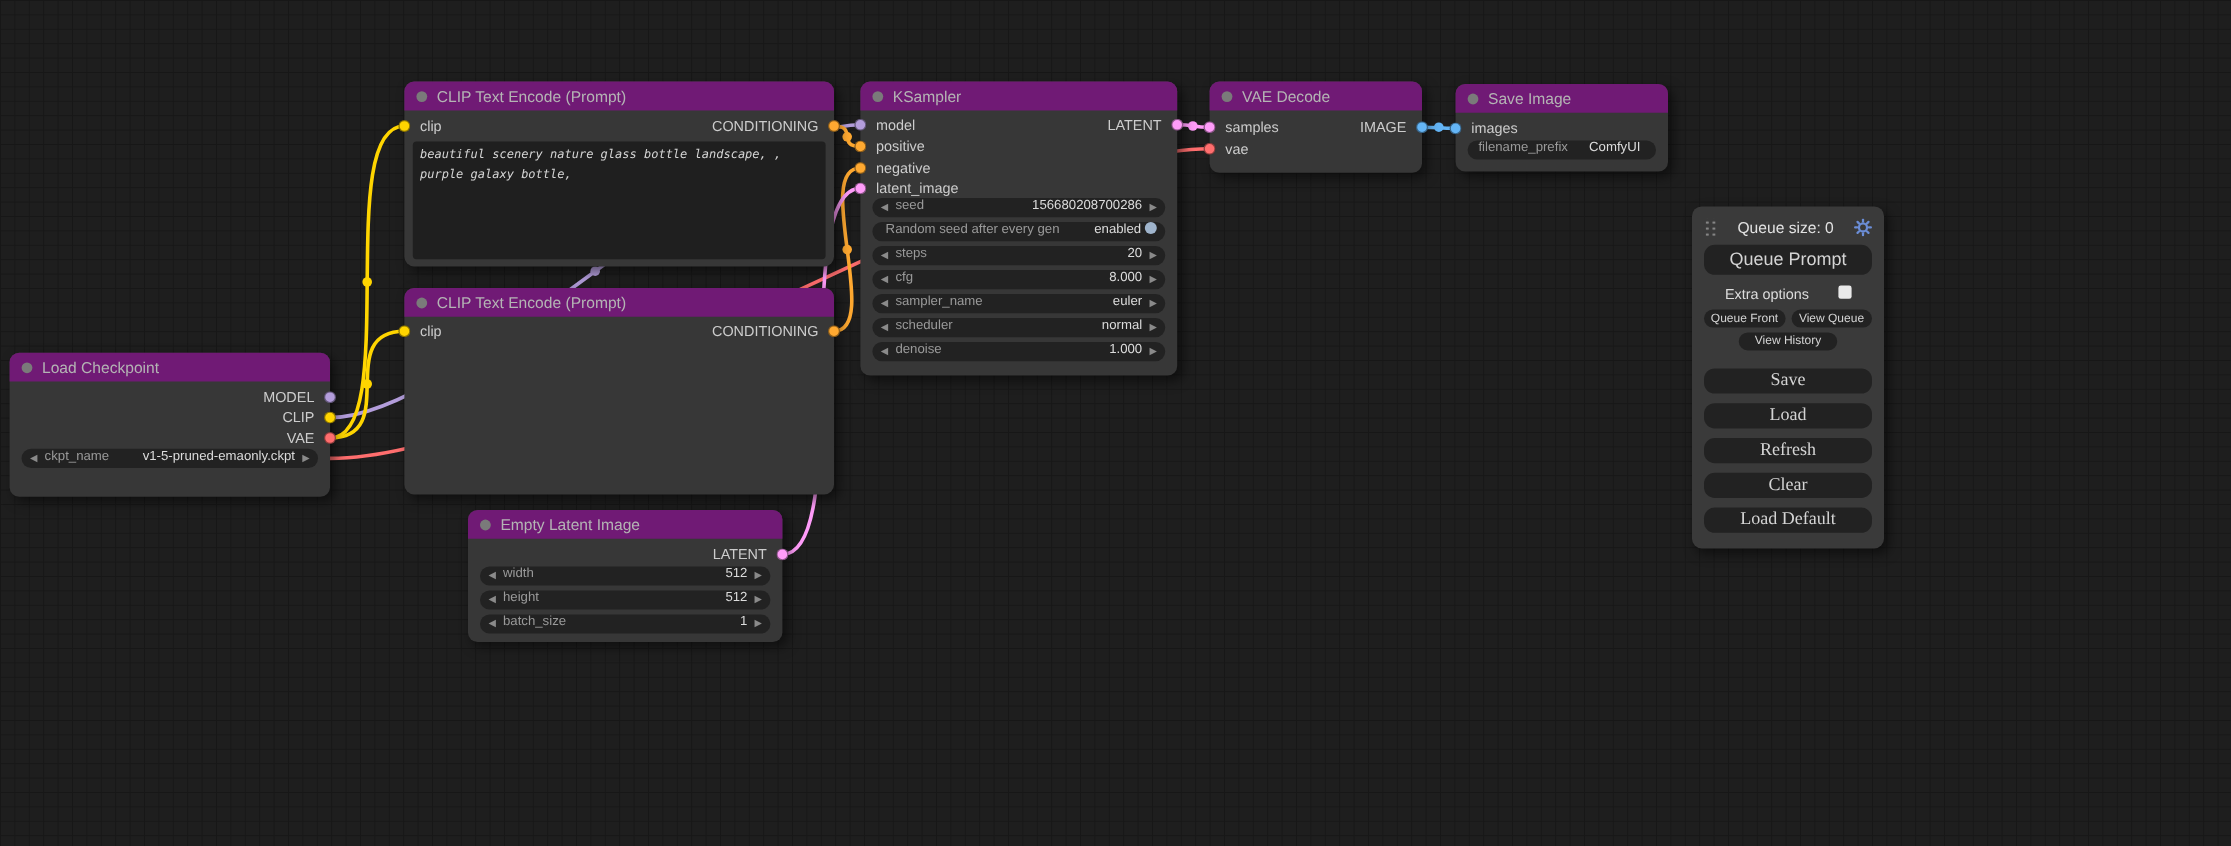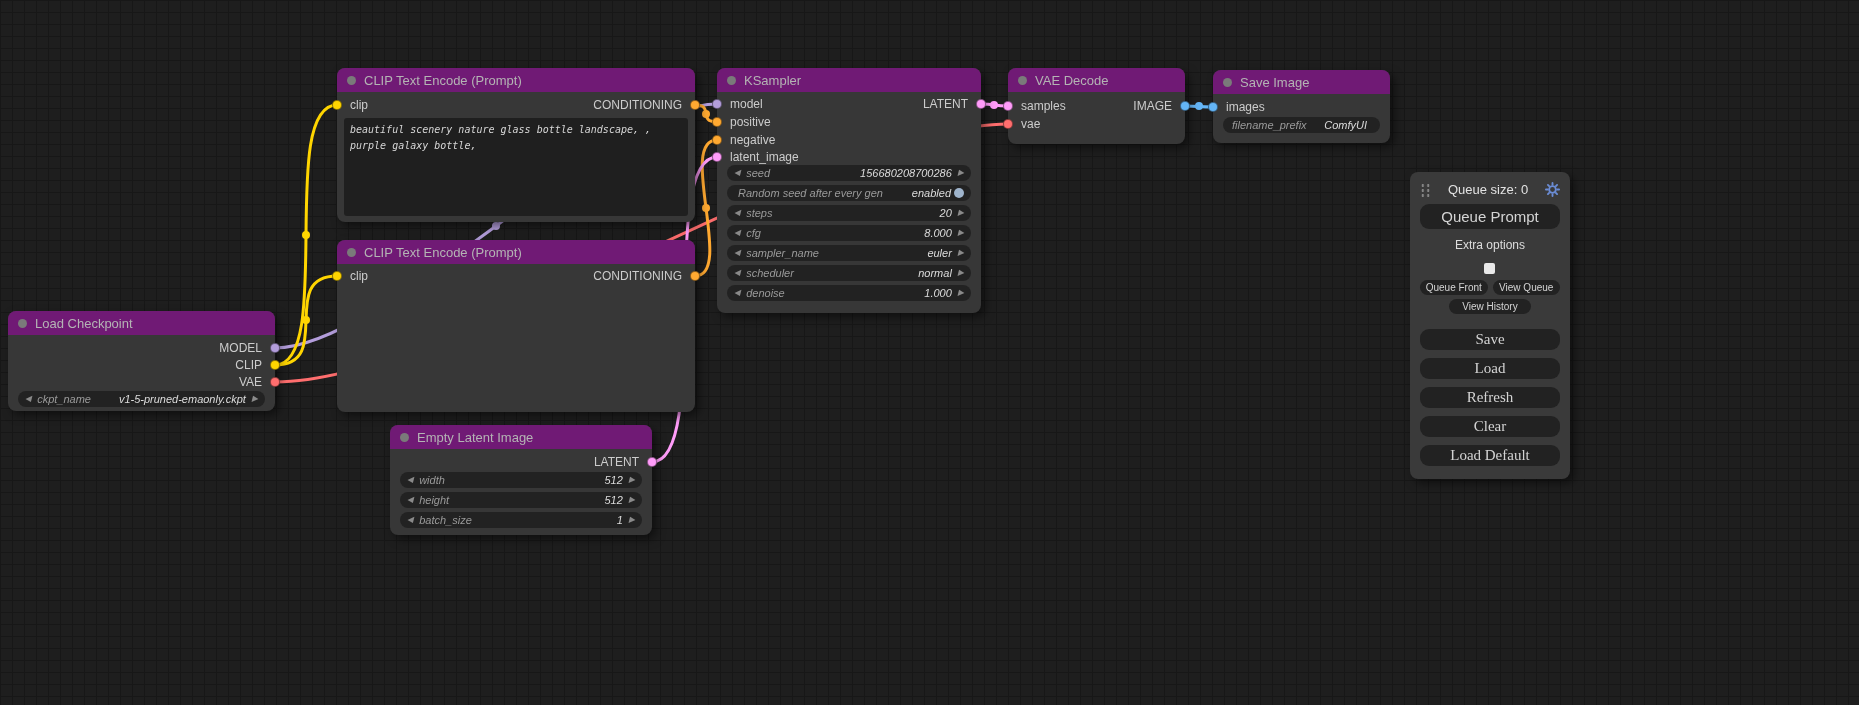--- a/index.html
+++ b/index.html
@@ -36,23 +36,23 @@
   .in-row { left:0; padding-left:13px; }
   .out-row { right:0; padding-right:13px; }
   .port { width:10px; height:10px; border-radius:50%; position:absolute; top:4px; border:1px solid rgba(0,0,0,.45); }
   .in-row .port { left:-5px; }
   .out-row .port { right:-5px; }
   .p-model { background:#B39DDB; } .p-clip { background:#FFD500; } .p-vae { background:#FF6E6E; }
   .p-cond { background:#FFA931; } .p-latent { background:#FF9CF9; } .p-image { background:#64B5F6; }
 
   .widget {
     height:16px; background:#222222; border-radius:8px;
-    display:flex; align-items:center;
+    display:flex; 
     padding:0 7px; font-size:11px; color:#9a9a9a;
-    white-space:nowrap; overflow:hidden;font-style:italic;
+    white-space:nowrap; overflow:hidden;
   }
   .widget.abs { position:absolute; left:10px; right:10px; }
   .widget .arrow { color:#8a8a8a; font-size:8px; flex:none; line-height:16px; }
   .widget .w-label { margin-left:6px; color:#9a9a9a; }
   .widget .w-value { margin-left:auto; margin-right:6px; color:#dcdcdc; }
   .widget.toggle .w-label { margin-left:4px; }
   .widget.toggle .w-value { margin-right:3px; }
   .toggle-dot { width:10px; height:10px; border-radius:50%; background:#9FB4CC; flex:none; }
   .widget-stack { position:absolute; left:10px; right:10px; }
   .widget-stack .widget { margin-bottom:4px; }
@@ -85,21 +85,21 @@
   }
   .qp-title { flex:1; text-align:center; font-size:13px; color:#e2e2e2; }
   .gear-wrap { flex:none; width:15px; height:15px; cursor:pointer; }
 
   .menu-btn {
     display:block; background:#222222; border:none; border-radius:9px;
     color:#d4d4d4; font-family:"Liberation Sans", sans-serif; cursor:pointer;
     text-align:center;
   }
   .btn-queue { width:100%; font-size:15px; padding:4px 0; margin-top:7px; }
-  .extra-row { display:flex; align-items:center; gap:11px; margin-top:9px;flex-direction:column; }
+  .extra-row { display:flex; align-items:flex-start; gap:24px; margin-top:9px; }
   .extra-label { font-size:12px; color:#dddddd; }
   .checkbox { width:11px; height:11px; background:#e9e9e9; border-radius:2px; cursor:pointer; }
   .btn-row { display:flex; gap:5px; width:100%; margin-top:6px; }
   .btn-sm { flex:1; font-size:10px; padding:2px 0; border-radius:8px; }
   .btn-history { width:82px; font-size:10px; padding:2px 0; border-radius:8px; margin-top:4px; }
   .btn-lg { width:100%; font-size:15px; padding:2px 0; margin-top:8px;font-family:Liberation Serif, serif; }
   .btn-lg.first { margin-top:15px; }
 </style>
 </head>
 <body>
@@ -122,21 +122,21 @@
     <circle cx="306" cy="320" r="4" fill="#FFD500"></circle>
     <circle cx="641" cy="253" r="4" fill="#FF6E6E"></circle>
     <circle cx="706" cy="114" r="4" fill="#FFA931"></circle>
     <circle cx="706" cy="208" r="4" fill="#FFA931"></circle>
     <circle cx="684" cy="310" r="4" fill="#FF9CF9"></circle>
     <circle cx="994" cy="105" r="4" fill="#FF9CF9"></circle>
     <circle cx="1199" cy="106" r="4" fill="#64B5F6"></circle>
   </g>
 </svg>
 
-<div class="node" style="left:8px;top:311px;width:267px;height:100px;">
+<div class="node" style="left:8px;top:294px;width:267px;height:120px;">
   <div class="node-title">
     <span class="collapse-dot"></span>
     <span>Load Checkpoint</span>
   </div>
   <div class="out-row" style="top:28px;">
     <span>MODEL</span>
     <span class="port p-model"></span>
   </div>
   <div class="out-row" style="top:45px;">
     <span>CLIP</span>

